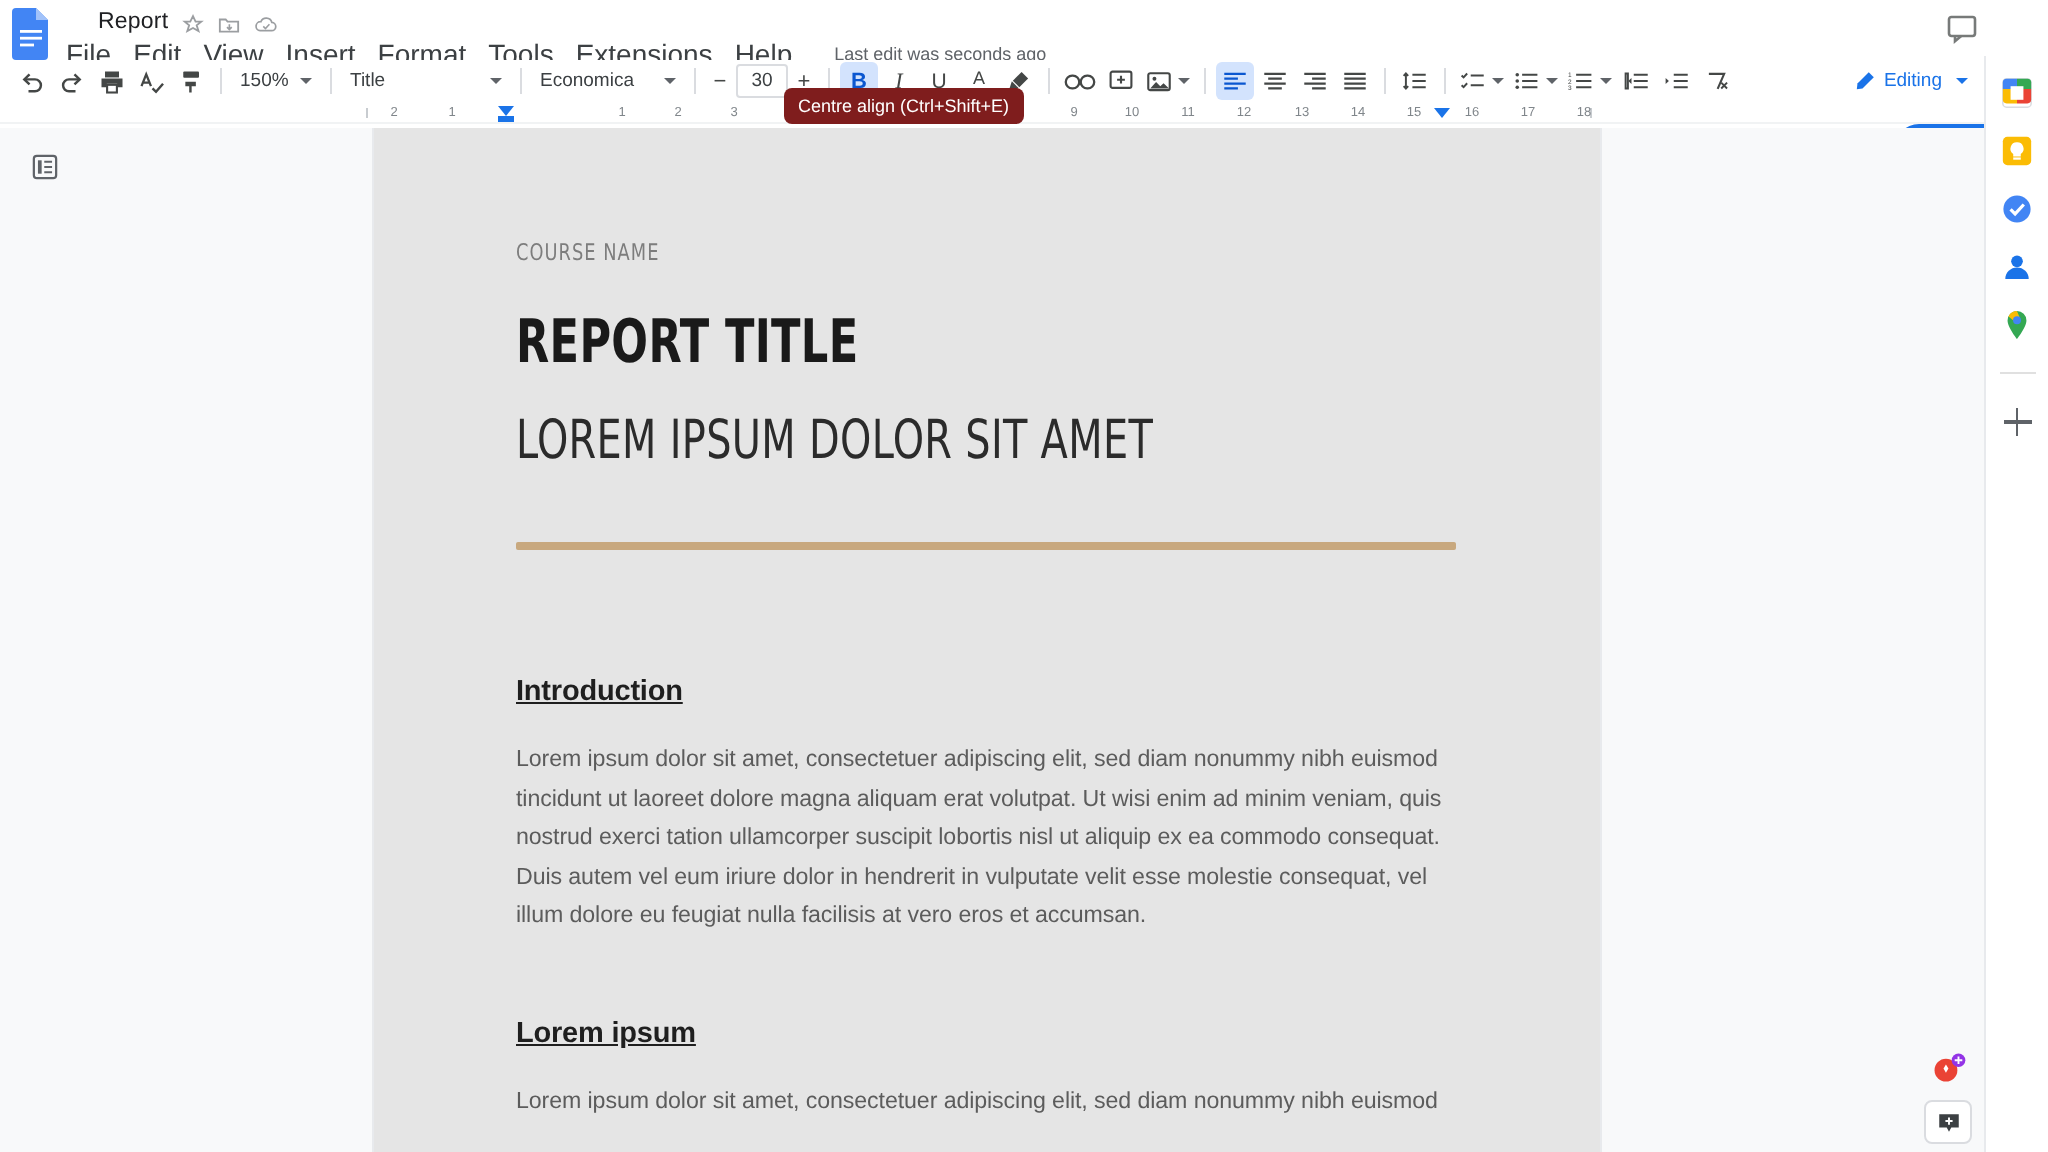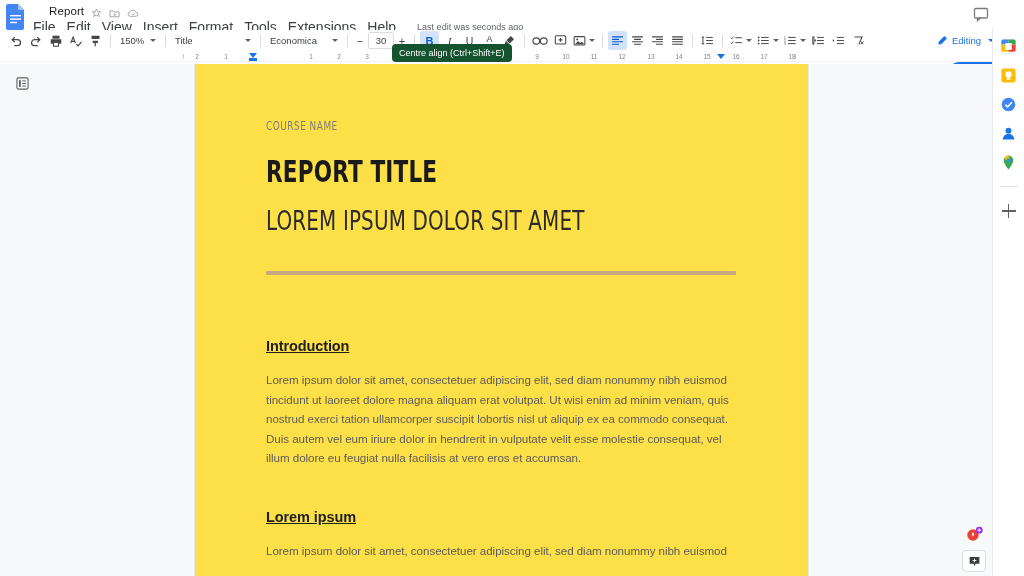--- a/index.html
+++ b/index.html
@@ -87,31 +87,31 @@
     border-right: 3px solid transparent; border-top: 3.5px solid #5f6368; margin-left: 3px; }
   .fontsize {
     display: flex; align-items: center; height: 19px;
   }
   .fsbtn { width: 14px; text-align: center; font-size: 11px; color: #444746; cursor: pointer; }
   .fsval {
     width: 26px; height: 17px; border: 1px solid #dadce0; border-radius: 2px;
     font-size: 9.5px; text-align: center; line-height: 15px; color: #3c4043;
     background: #fff; margin: 0 1px; cursor: text;
   }
-  .tb-right { margin-left: auto; display: flex; align-items: center; gap: 0; }
+  .tb-right { margin-left: auto; display: flex; align-items: center; gap: 10px; }
   .editing-pill {
     display: flex; align-items: center; gap: 4px; height: 19px;
     border-radius: 10px; padding: 0 5px 0 6px; cursor: pointer;
     font-size: 9.5px; color: #1a73e8;
   }
 
   
   .tooltip {
     position: absolute; left: 392px; top: 14px;
-    background: #14532d; color: #fff; font-size: 9px;
+    background: #7f1d1d; color: #fff; font-size: 9px;
     padding: 4px 7px; border-radius: 4px; white-space: nowrap;
     z-index: 40; line-height: 10px;
   }
 
   
   .ruler {
     height: 11px; background: #fff; position: relative;
     border-bottom: 1px solid #f1f3f4;
   }
   .ruler-page {
@@ -140,22 +140,22 @@
     position: absolute; left: 14px; top: 11px; width: 16px; height: 16px;
     display:flex; align-items:center; justify-content:center;
     border-radius: 3px; cursor: pointer;
   }
   .left-rail {
     position: absolute; left: 0; top: 0; width: 6px; bottom: 0; background: #f8f9fa;
   }
 
   
   .page {
-    position: absolute; left: 195px; top: 0; width: 613px; min-height: 512px;
-    background: #fde047; box-shadow: 0 0 0 1px #e8eaed;
+    position: absolute; left: 187px; top: 0; width: 613px; min-height: 512px;
+    background: #e5e5e5; box-shadow: 0 0 0 1px #e8eaed;
   }
   .page-inner { padding: 55px 70px 0 71px; }
 
   .course-name {
     font-family: "DejaVu Sans Condensed", "Liberation Sans Narrow", "Liberation Sans", sans-serif;
     font-size: 11.5px; letter-spacing: .6px; color: #7d7d7d;
     transform: scaleX(.86); transform-origin: left center;
     margin-bottom: 22px;
   }
   .report-title {

